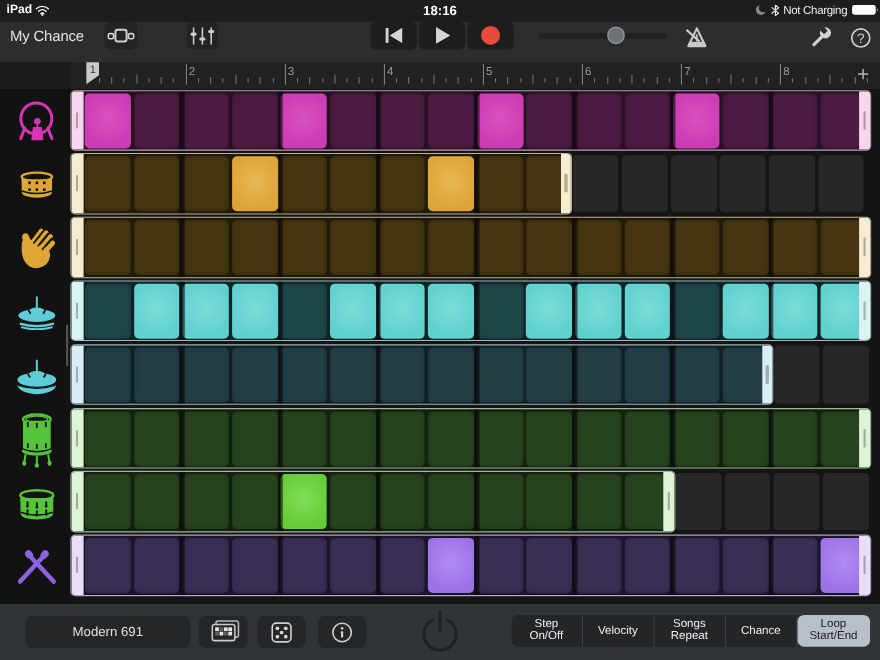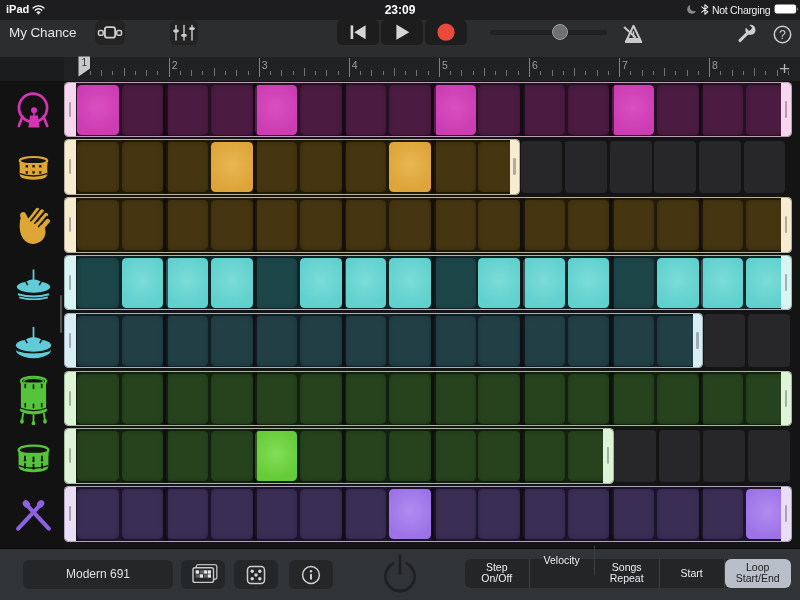--- a/index.html
+++ b/index.html
@@ -12,21 +12,21 @@
 <div class="abs" style="left:0;top:0;width:800px;height:20px;background:#1d1d1f;"></div>
 <div class="abs" style="left:6px;top:3px;font-size:11px;font-weight:bold;color:#fff;">iPad</div>
 <svg class="abs" style="left:32px;top:3.5px;" width="13" height="11" viewBox="0 0 15 12">
 <g stroke="#fff" stroke-width="1.5" fill="none" stroke-linecap="round">
 <path d="M1.2 4.2 A9.2 9.2 0 0 1 13.8 4.2"></path>
 <path d="M3.6 6.8 A6 6 0 0 1 11.4 6.8"></path>
 <path d="M5.9 9.3 A2.9 2.9 0 0 1 9.1 9.3"></path>
 </g>
       <circle cx="7.5" cy="10.7" r="1.1" fill="#fff"></circle>
     </svg>
-<div class="abs" style="left:360px;top:2.5px;width:80px;text-align:center;font-size:12px;font-weight:bold;color:#fff;">23:09</div>
+<div class="abs" style="left:360px;top:2.5px;width:80px;text-align:center;font-size:12px;font-weight:bold;color:#fff;">18:16</div>
 <svg class="abs" style="left:687px;top:4px;" width="10" height="10" viewBox="0 0 10 10">
 <circle cx="4.7" cy="5.2" r="4.5" fill="#8a8a8a"></circle>
       <circle cx="6.9" cy="3.1" r="4.1" fill="#1d1d1f"></circle>
     </svg>
 <svg class="abs" style="left:700.5px;top:3.5px;" width="8" height="11" viewBox="0 0 8 11">
 <path d="M0.8 2.9 L6.8 7.9 L3.9 10.2 L3.9 0.8 L6.8 3.1 L0.8 8.1" stroke="#e8e8e8" stroke-width="1.1" fill="none" stroke-linejoin="round" stroke-linecap="round"></path>
     </svg>
 <div class="abs" style="left:712px;top:3.5px;font-size:10.5px;letter-spacing:-0.3px;color:#ececec;">Not Charging</div>
 <svg class="abs" style="left:774px;top:4px;" width="25" height="10" viewBox="0 0 25 10">
 <rect x="0.6" y="0.6" width="21.5" height="8.8" rx="2.2" fill="#fff"></rect>
@@ -546,16 +546,16 @@
 <circle cx="22" cy="15" r="8.4" stroke="#cfcfcf" stroke-width="1.5" fill="none"></circle>
 <circle cx="22" cy="11.2" r="1.2" fill="#cfcfcf"></circle>
 <rect x="21" y="13.7" width="2" height="6" rx="1" fill="#cfcfcf"></rect>
 </svg>
 <svg class="abs" style="left:380px;top:553px;" width="40" height="44" viewBox="0 0 40 44">
 <path d="M13.3 10.5 A14.6 14.6 0 1 0 26.7 10.5" stroke="#1e2022" stroke-width="2.8" fill="none" stroke-linecap="round"></path>
 <line x1="20" y1="3" x2="20" y2="20.5" stroke="#1e2022" stroke-width="2.8" stroke-linecap="round"></line>
 </svg>
 <div class="abs" style="left:464.7px;top:559px;width:326px;height:28.5px;background:#242527;border-radius:6px;overflow:hidden;"></div>
 <div class="abs" style="left:464.7px;top:559px;width:65px;height:28.5px;border-right:1px solid #3e4143;color:#eceff1;font-size:10.5px;text-align:center;display:flex;align-items:center;justify-content:center;line-height:11.5px;">Step<br>On/Off</div>
-<div class="abs" style="left:529.7px;top:546px;width:65px;height:28.5px;border-right:1px solid #3e4143;color:#eceff1;font-size:10.5px;text-align:center;display:flex;align-items:center;justify-content:center;line-height:11.5px;">Velocity</div>
+<div class="abs" style="left:529.7px;top:559px;width:65px;height:28.5px;border-right:1px solid #3e4143;color:#eceff1;font-size:10.5px;text-align:center;display:flex;align-items:center;justify-content:center;line-height:11.5px;">Velocity</div>
 <div class="abs" style="left:594.7px;top:559px;width:65px;height:28.5px;border-right:1px solid #3e4143;color:#eceff1;font-size:10.5px;text-align:center;display:flex;align-items:center;justify-content:center;line-height:11.5px;">Songs Repeat</div>
-<div class="abs" style="left:659.7px;top:559px;width:65px;height:28.5px;border-right:1px solid #3e4143;color:#eceff1;font-size:10.5px;text-align:center;display:flex;align-items:center;justify-content:center;line-height:11.5px;">Start</div>
+<div class="abs" style="left:659.7px;top:559px;width:65px;height:28.5px;border-right:1px solid #3e4143;color:#eceff1;font-size:10.5px;text-align:center;display:flex;align-items:center;justify-content:center;line-height:11.5px;">Chance</div>
 <div class="abs" style="left:724.7px;top:559px;width:66px;height:28.5px;background:#b8bfc9;border-radius:6px;color:#1b1d1f;font-size:10.5px;text-align:center;display:flex;align-items:center;justify-content:center;line-height:11.5px;">Loop<br>Start/End</div>
 </div>
 </body></html>

